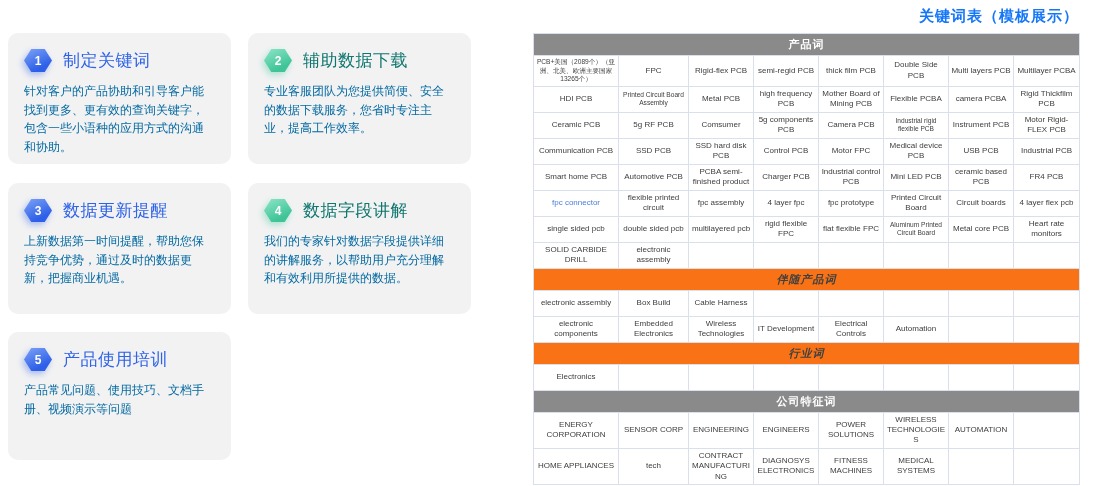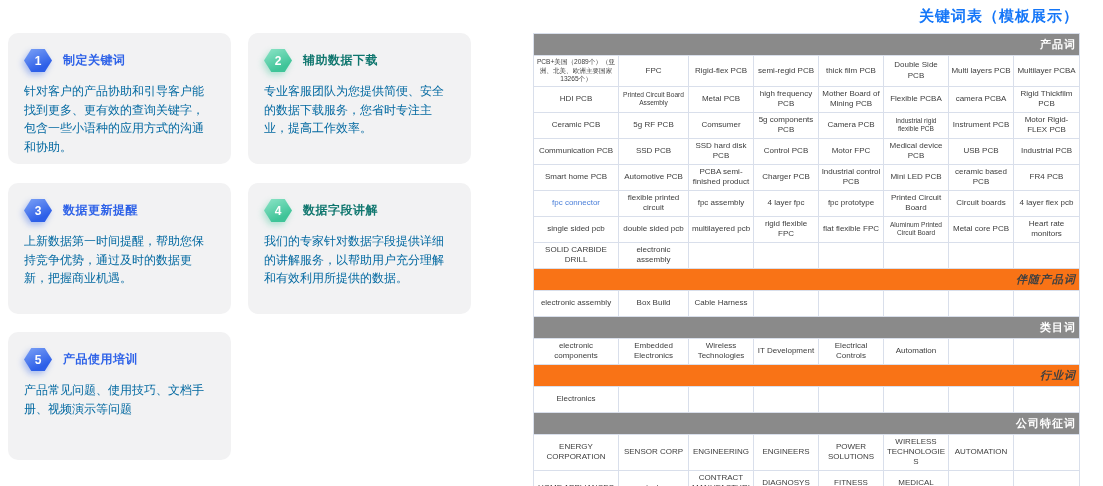--- a/index.html
+++ b/index.html
@@ -16,21 +16,21 @@
   .badge-wrap{flex:0 0 auto;}
   .badge-wrap.blue{filter:drop-shadow(-2px 3px 3px rgba(46,98,232,.38));}
   .badge-wrap.green{filter:drop-shadow(-2px 3px 3px rgba(63,196,152,.38));}
   .badge{
     width:28px;height:23px;display:flex;align-items:center;justify-content:center;
     clip-path:polygon(26% 0,74% 0,100% 50%,74% 100%,26% 100%,0 50%);
     color:#fff;font-weight:bold;font-size:12px;
   }
   .badge.blue{background:linear-gradient(155deg,#7ea3f6 0%,#2d5fe8 75%);}
   .badge.green{background:linear-gradient(155deg,#8fe5c8 0%,#3fc498 75%);}
-  .card-title{font-size:12px;font-weight:bold;letter-spacing:.5px;}
+  .card-title{font-size:17px;font-weight:normal;letter-spacing:.5px;}
   .card-title.blue{color:#2e62e8;}
   .card-title.green{color:#0f766e;}
   .card-body{font-size:12px;color:#0369a1;line-height:1.55;}
   #card1{left:8px;top:33px;height:131px;}
   #card2{left:248px;top:33px;height:131px;}
   #card3{left:8px;top:183px;height:131px;}
   #card4{left:248px;top:183px;height:131px;}
   #card5{left:8px;top:332px;height:128px;}
   
   .tbl-wrap{position:absolute;left:533px;top:5px;width:546px;}
@@ -42,21 +42,20 @@
   td{
     border:1px solid #d9dfeb;font-size:8px;color:#3d3d3d;text-align:center;
     vertical-align:middle;padding:2px 2px;height:21px;word-wrap:break-word;
     line-height:1.3;
   }
   td.cell-small{font-size:6.6px;}
   td.cell-link{color:#4a7fd9;}
   td.section-hd{
     font-size:11px;font-weight:bold;height:15px;padding:3px;letter-spacing:1px;
     border:1px solid #d9dfeb;
-    text-align:right;
   }
   td.section-dark{background:#8a8a8a;color:#ffffff;}
   td.section-light{background:#f97316;color:#404040;font-style:italic;}
 </style>
 </head>
 <body>
 
 <div class="card" id="card1">
   <div class="card-head">
     <span class="badge-wrap blue">
@@ -211,23 +210,20 @@
           <td>electronic assembly</td>
           <td>Box Build</td>
           <td>Cable Harness</td>
           <td></td>
           <td></td>
           <td></td>
           <td></td>
           <td></td>
         </tr>
         <tr>
-          <td colspan="8" class="section-hd section-dark">类目词</td>
-        </tr>
-        <tr>
           <td>electronic components</td>
           <td>Embedded Electronics</td>
           <td>Wireless Technologies</td>
           <td>IT Development</td>
           <td>Electrical Controls</td>
           <td>Automation</td>
           <td></td>
           <td></td>
         </tr>
         <tr>

